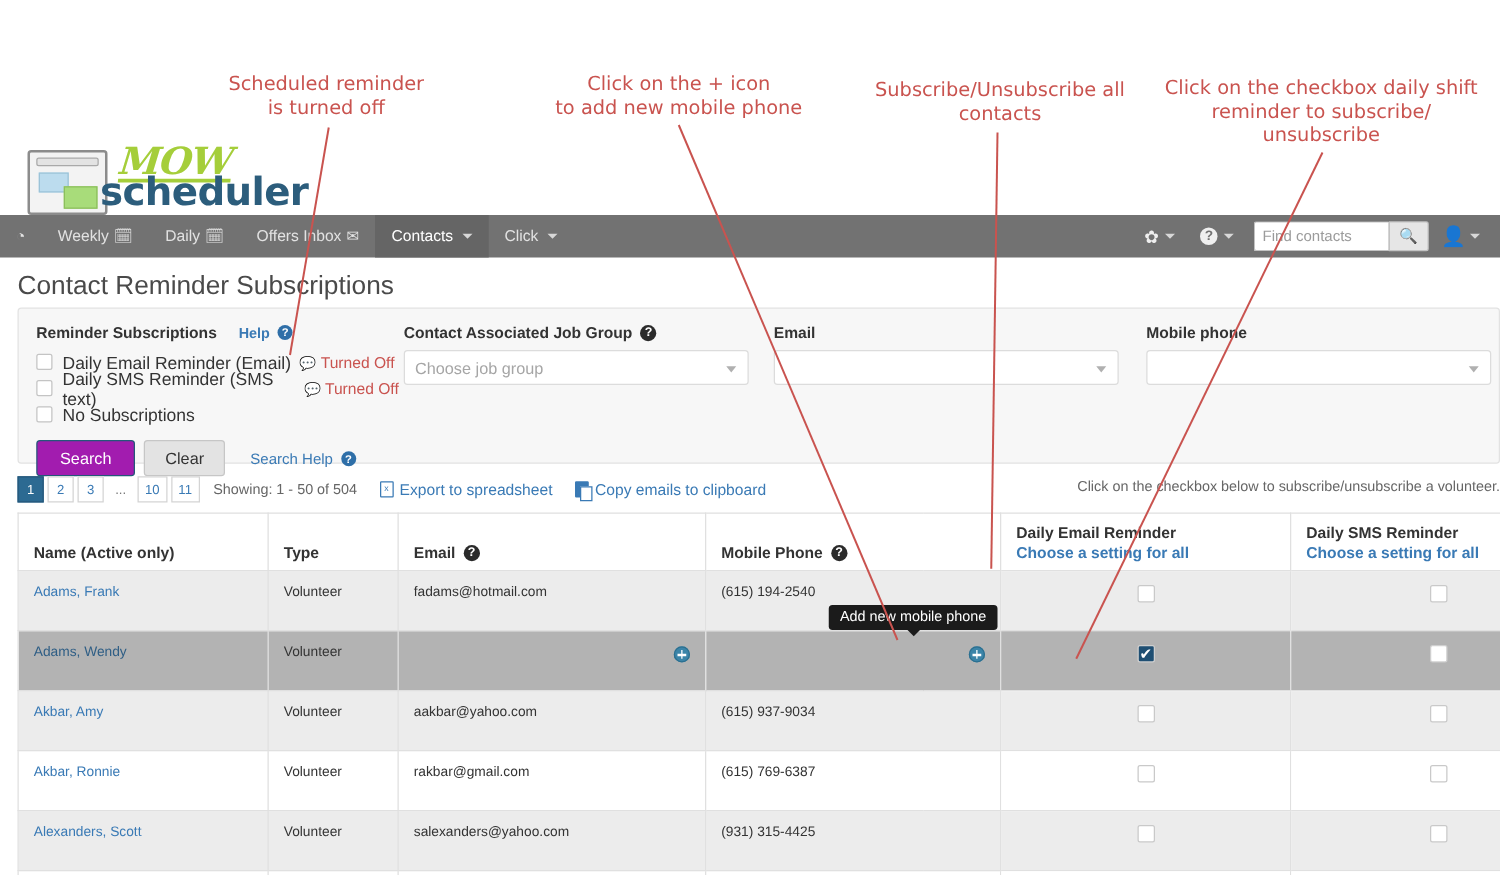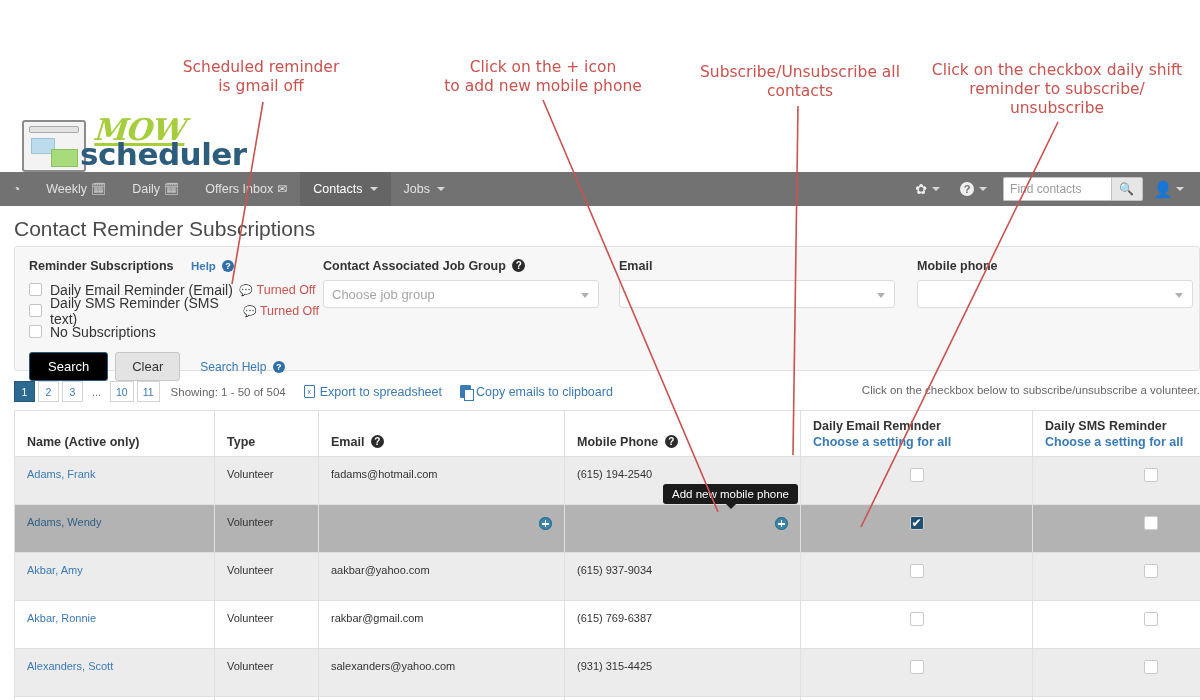--- a/index.html
+++ b/index.html
@@ -114,21 +114,21 @@
   .cbrow { display:flex; align-items:center; height:19px; margin-bottom:2px; }
   .cb {
     width:13px; height:13px; border:1px solid #c4c4c4; background:#fff;
     border-radius:2px; margin-right:8px; flex:none; cursor:pointer;
   }
   .cbrow .lbl { font-size:14px; color:#333; }
   .turnedoff { color:#c9534f; font-size:12.5px; margin-left:7px; white-space:nowrap; }
   .bubble { font-size:11px; margin-right:3px; color:#3b3b3b; }
   .btnrow { display:flex; align-items:center; margin-top:11px; }
   .btn-primary {
-    background:#000000; border:1px solid #24577a; color:#fff; font-size:13px;
+    background:#a21caf; border:1px solid #24577a; color:#fff; font-size:13px;
     padding:6px 18px; border-radius:3px; cursor:pointer;
     font-family:"Liberation Sans", sans-serif;
   }
   .btn-default {
     background:#e3e3e3; border:1px solid #c6c6c6; color:#333; font-size:13px;
     padding:6px 16px; border-radius:3px; cursor:pointer; margin-left:7px;
     font-family:"Liberation Sans", sans-serif;
   }
   .searchhelp { color:#3a7ab5; font-size:12px; margin-left:20px; cursor:pointer; }
   .qmark-blue {
@@ -264,21 +264,21 @@
     </a>
     <a class="nav-item">
       <span>Offers Inbox</span>
       <span class="ico">✉</span>
     </a>
     <a class="nav-item active">
       <span>Contacts</span>
       <span class="caret"></span>
     </a>
     <a class="nav-item">
-      <span>Jobs</span>
+      <span>Click</span>
       <span class="caret"></span>
     </a>
   </div>
   <div class="nav-right">
     <div class="nav-icon-btn">
       <span class="gear-glyph">✿</span>
       <span class="caret"></span>
     </div>
     <div class="nav-icon-btn">
       <span class="help-glyph">?</span>
@@ -507,21 +507,21 @@
 
 <div class="annotations">
   <svg class="anno-svg">
     <line x1="263" y1="102" x2="232" y2="284" stroke="#c9534f" stroke-width="1.6"></line>
     <line x1="543" y1="100" x2="718" y2="512" stroke="#c9534f" stroke-width="1.6"></line>
     <line x1="798" y1="106" x2="793" y2="455" stroke="#c9534f" stroke-width="1.6"></line>
     <line x1="1058" y1="122" x2="861" y2="527" stroke="#c9534f" stroke-width="1.6"></line>
   </svg>
 
   <div class="anno-text" style="left:180px; top:58px; width:162px;">Scheduled reminder
-is gmail off</div>
+is turned off</div>
   <div class="anno-text" style="left:438px; top:58px; width:210px;">Click on the + icon
 to add new mobile phone</div>
   <div class="anno-text" style="left:697px; top:63px; width:206px;">Subscribe/Unsubscribe all
 contacts</div>
   <div class="anno-text" style="left:928px; top:61px; width:258px;">Click on the checkbox daily shift
 reminder to subscribe/
 unsubscribe</div>
 </div>
 
 </body></html>

